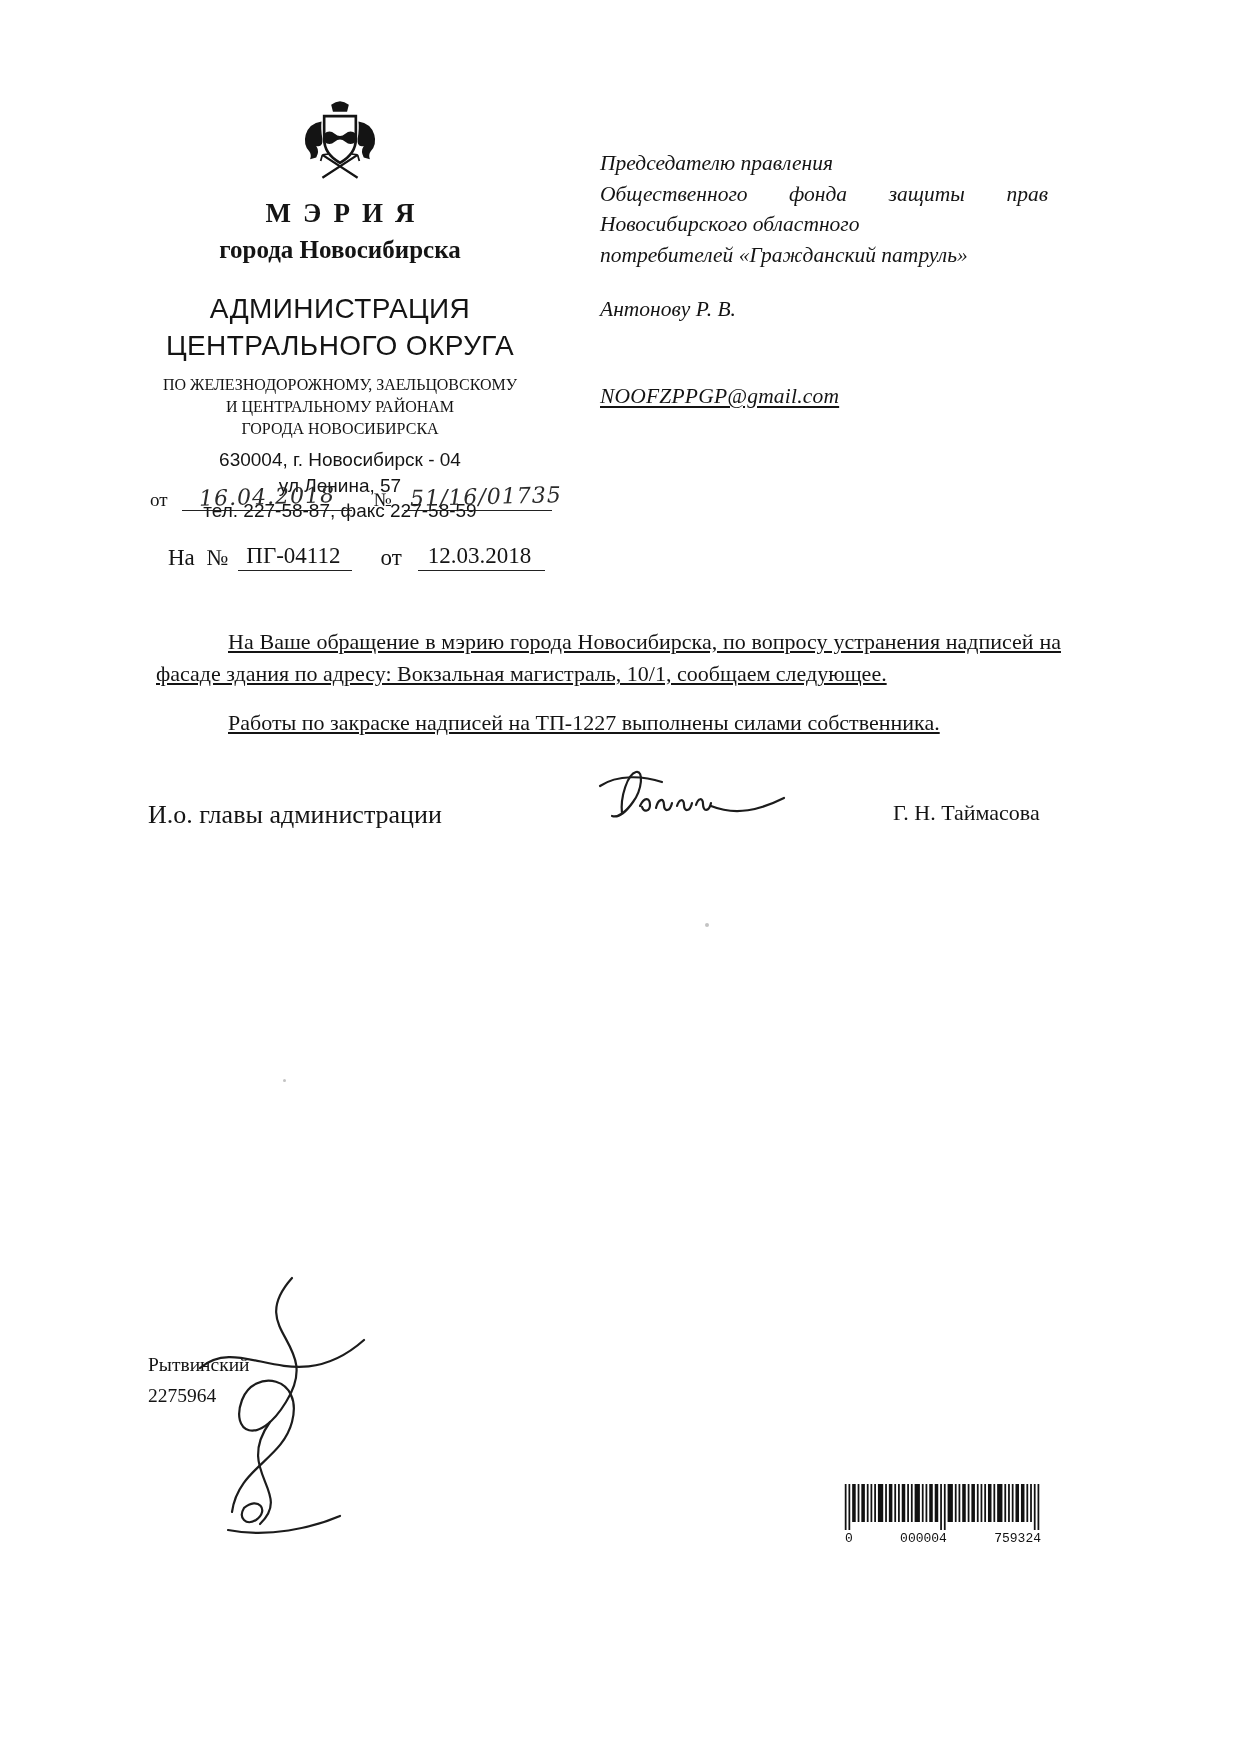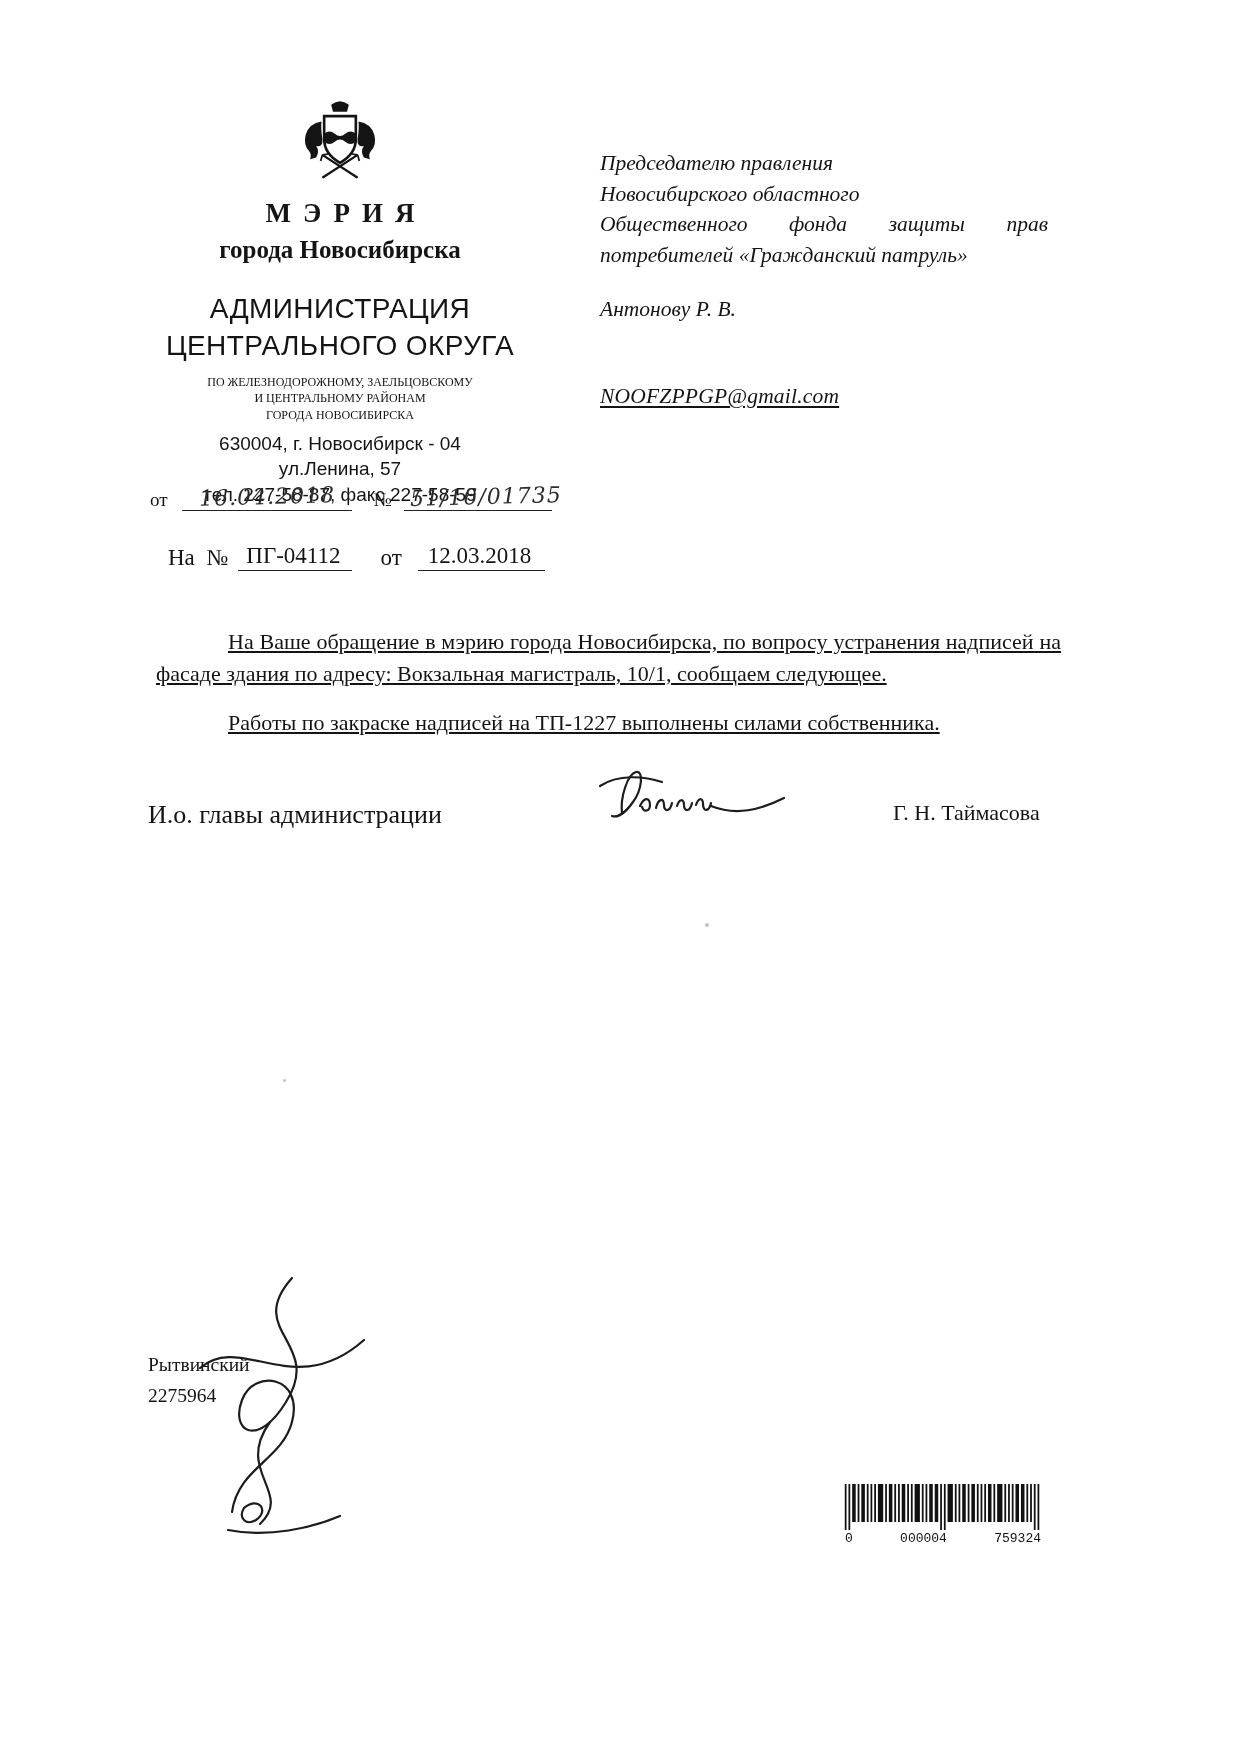--- a/index.html
+++ b/index.html
@@ -14,21 +14,21 @@
   .abs { position:absolute; }
 
   
   .emblem { left:296px; top:94px; width:88px; height:98px; }
 
   
   .letterhead { left:118px; top:198px; width:444px; text-align:center; }
   .org-line1 { font-size:27px; font-weight:bold; letter-spacing:12px; text-indent:12px; }
   .org-line2 { font-size:25px; font-weight:bold; margin-top:7px; }
   .dept-lines { margin-top:27px; font-family:"Liberation Sans", sans-serif; font-size:28px; line-height:1.32; letter-spacing:0.4px; }
-  .district-lines { margin-top:9px; font-size:12px; line-height:1.38; }
+  .district-lines { margin-top:9px; font-size:16px; line-height:1.38; }
   .address-lines { margin-top:7px; font-family:"Liberation Sans", sans-serif; font-size:19px; line-height:1.35; }
 
   
   .ref-row { left:150px; top:484px; display:flex; align-items:flex-end; font-size:19px; }
   .fill-line { display:inline-block; border-bottom:1.6px solid #222; text-align:center; padding:0 6px 1px 6px; }
   .hand {
     font-family:"DejaVu Serif", serif; font-style:italic;
     font-size:22px; color:#2b2b2b;
     display:inline-block; transform:rotate(-1.5deg);
     letter-spacing:1px;
@@ -126,22 +126,22 @@
 
 <div class="abs reply-row">
   <span style="white-space:pre;">На  №</span>
   <span class="reply-num">ПГ-04112</span>
   <span class="reply-from">от</span>
   <span class="reply-date">12.03.2018</span>
 </div>
 
 <div class="abs recipient">
   <div class="line">Председателю правления</div>
+  <div class="line justified">Общественного фонда защиты прав</div>
   <div class="line">Новосибирского областного</div>
-  <div class="line justified">Общественного фонда защиты прав</div>
   <div class="line">потребителей «Гражданский патруль»</div>
   <div class="recipient-name">Антонову Р. В.</div>
   <div class="recipient-email">NOOFZPPGP@gmail.com</div>
 </div>
 
 <div class="abs body-text">
   <p>На Ваше обращение в мэрию города Новосибирска, по вопросу устранения надписей на фасаде здания по адресу: Вокзальная магистраль, 10/1, сообщаем следующее.</p>
   <p>Работы по закраске надписей на ТП-1227 выполнены силами собственника.</p>
 </div>
 

